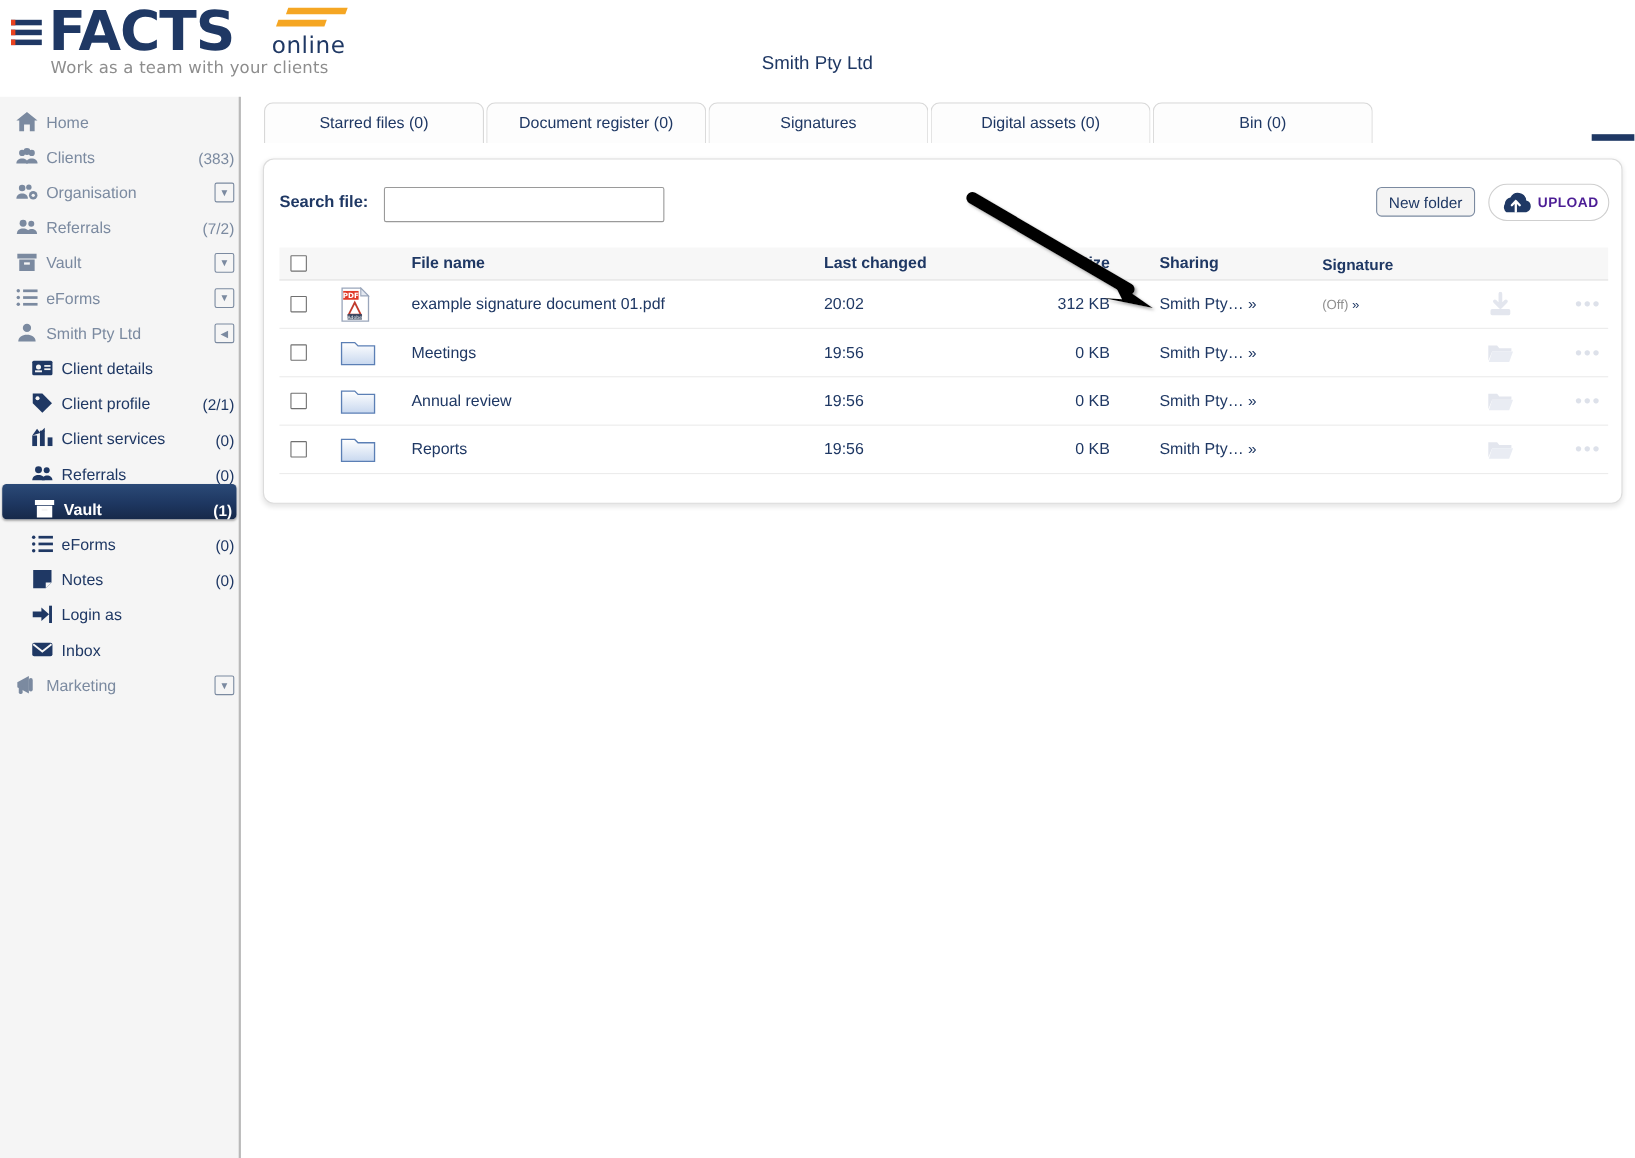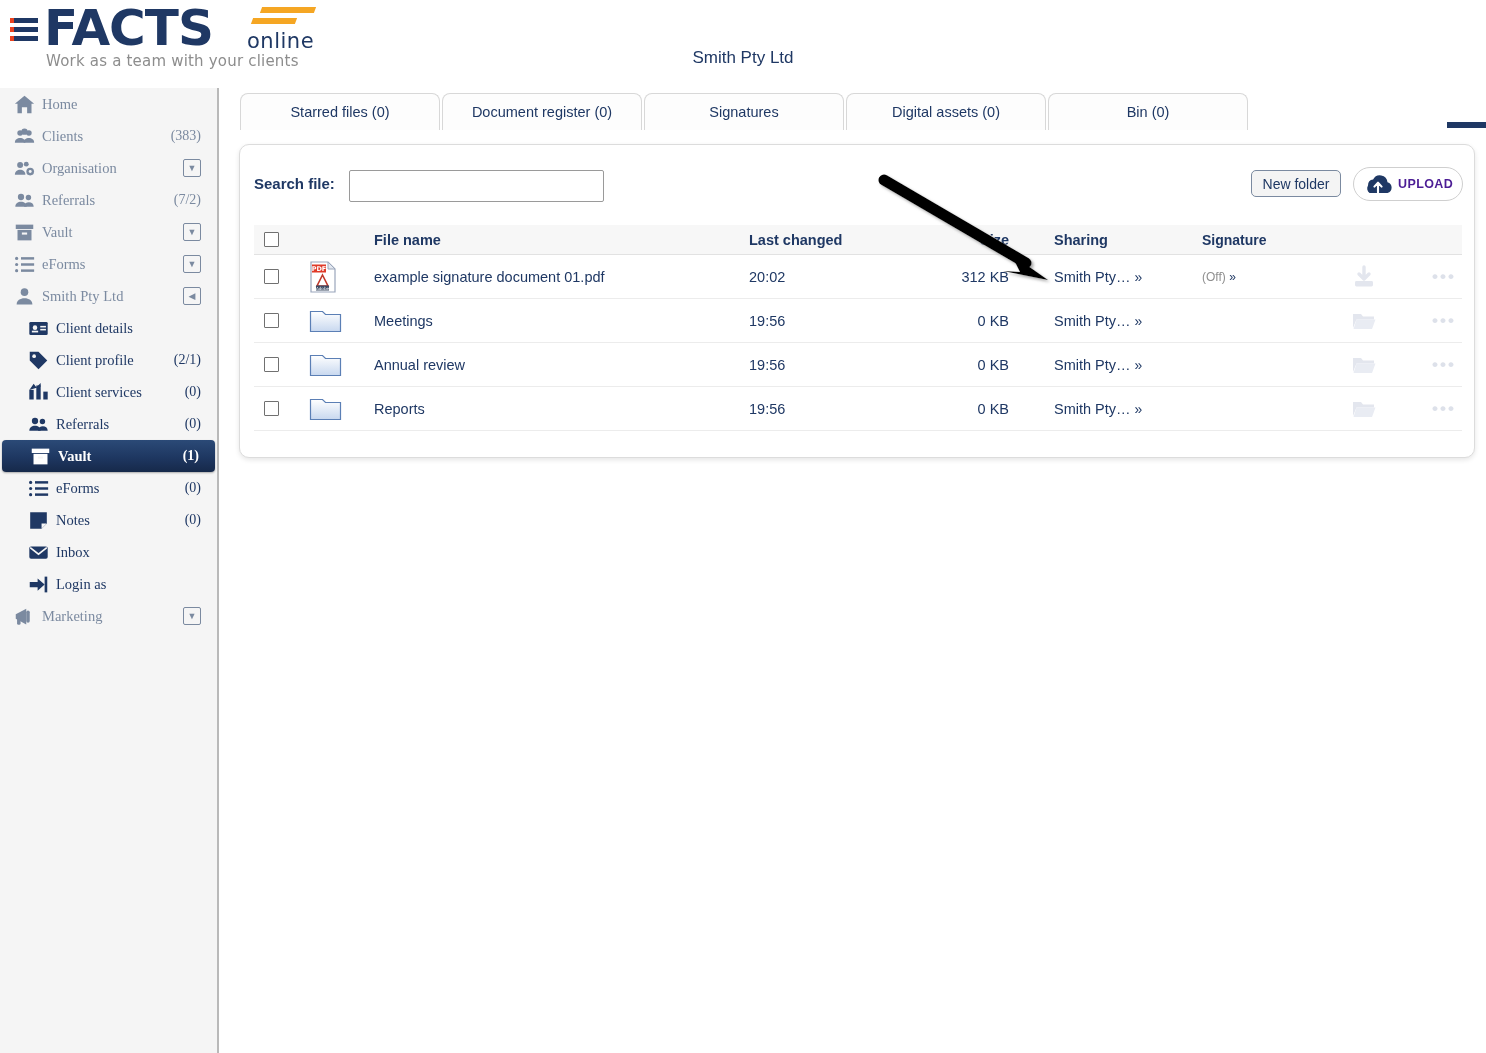--- a/index.html
+++ b/index.html
@@ -47,22 +47,22 @@
     position:absolute; left:0; top:48px; width:1486px;
     text-align:center; font-size:17px; color:#1f3864;
   }
 
   
   #sidebar {
     position:absolute; left:0; top:88px; width:219px; height:965px;
     background:#f5f5f5; border-right:2px solid #b9b9b9;
   }
   .nav-row {
-    position:relative; height:32px; display:flex; align-items:center;
-    padding-left:14px; padding-right:16px; cursor:pointer;font-family:Liberation Serif, serif;
+    position:relative; height:32px; display:flex; align-items:flex-end;
+    padding-left:14px; padding-right:4px; cursor:pointer;
   }
   .nav-row .ico { width:28px; height:20px; flex:0 0 28px; display:flex; align-items:center; justify-content:flex-start; }
   .nav-row .lbl { flex:1 1 auto; font-size:14.5px; }
   .nav-row .cnt { flex:0 0 auto; font-size:14px; }
 
   .lvl1 { color:#7b8aa0; }
   .lvl1 .lbl { color:#7b8aa0; }
   .lvl1 .cnt { color:#7b8aa0; }
 
   .lvl2 { padding-left:28px; color:#1f3864; }
@@ -337,35 +337,35 @@
           <path d="M2.5 2.5h19v13l-6 6h-13z" fill="#1f3864"></path>
           <path d="M21.5 15.5h-6v6z" fill="#f5f5f5"></path>
         </svg>
       </span>
       <span class="lbl">Notes</span>
       <span class="cnt">(0)</span>
     </div>
     <div class="nav-row lvl2">
       <span class="ico">
         <svg class="i" viewBox="0 0 24 24" width="21" height="21">
+          <path d="M2 9h9v-4l8 7-8 7v-4H2z" fill="#1f3864"></path>
+          <rect x="19" y="3" width="3" height="18" fill="#1f3864"></rect>
+        </svg>
+      </span>
+      <span class="lbl">Login as</span>
+      <span class="cnt"></span>
+    </div>
+    <div class="nav-row lvl2">
+      <span class="ico">
+        <svg class="i" viewBox="0 0 24 24" width="21" height="21">
           <rect x="1.5" y="5" width="21" height="14" rx="2" fill="#1f3864"></rect>
           <path d="M2.5 6.5 L12 14 L21.5 6.5" stroke="#f5f5f5" stroke-width="2" fill="none"></path>
         </svg>
       </span>
       <span class="lbl">Inbox</span>
-      <span class="cnt"></span>
-    </div>
-    <div class="nav-row lvl2">
-      <span class="ico">
-        <svg class="i" viewBox="0 0 24 24" width="21" height="21">
-          <path d="M2 9h9v-4l8 7-8 7v-4H2z" fill="#1f3864"></path>
-          <rect x="19" y="3" width="3" height="18" fill="#1f3864"></rect>
-        </svg>
-      </span>
-      <span class="lbl">Login as</span>
       <span class="cnt"></span>
     </div>
     <div class="nav-row lvl1">
       <span class="ico">
         <svg class="i" viewBox="0 0 24 24" width="21" height="21">
           <path d="M2 9.5l12-6.5v18l-12-6.5z" fill="#7b8aa0"></path>
           <rect x="14" y="5" width="4" height="14" rx="2" fill="#7b8aa0"></rect>
           <rect x="3.5" y="13.5" width="4" height="8" rx="1.6" fill="#7b8aa0"></rect>
         </svg>
       </span>

